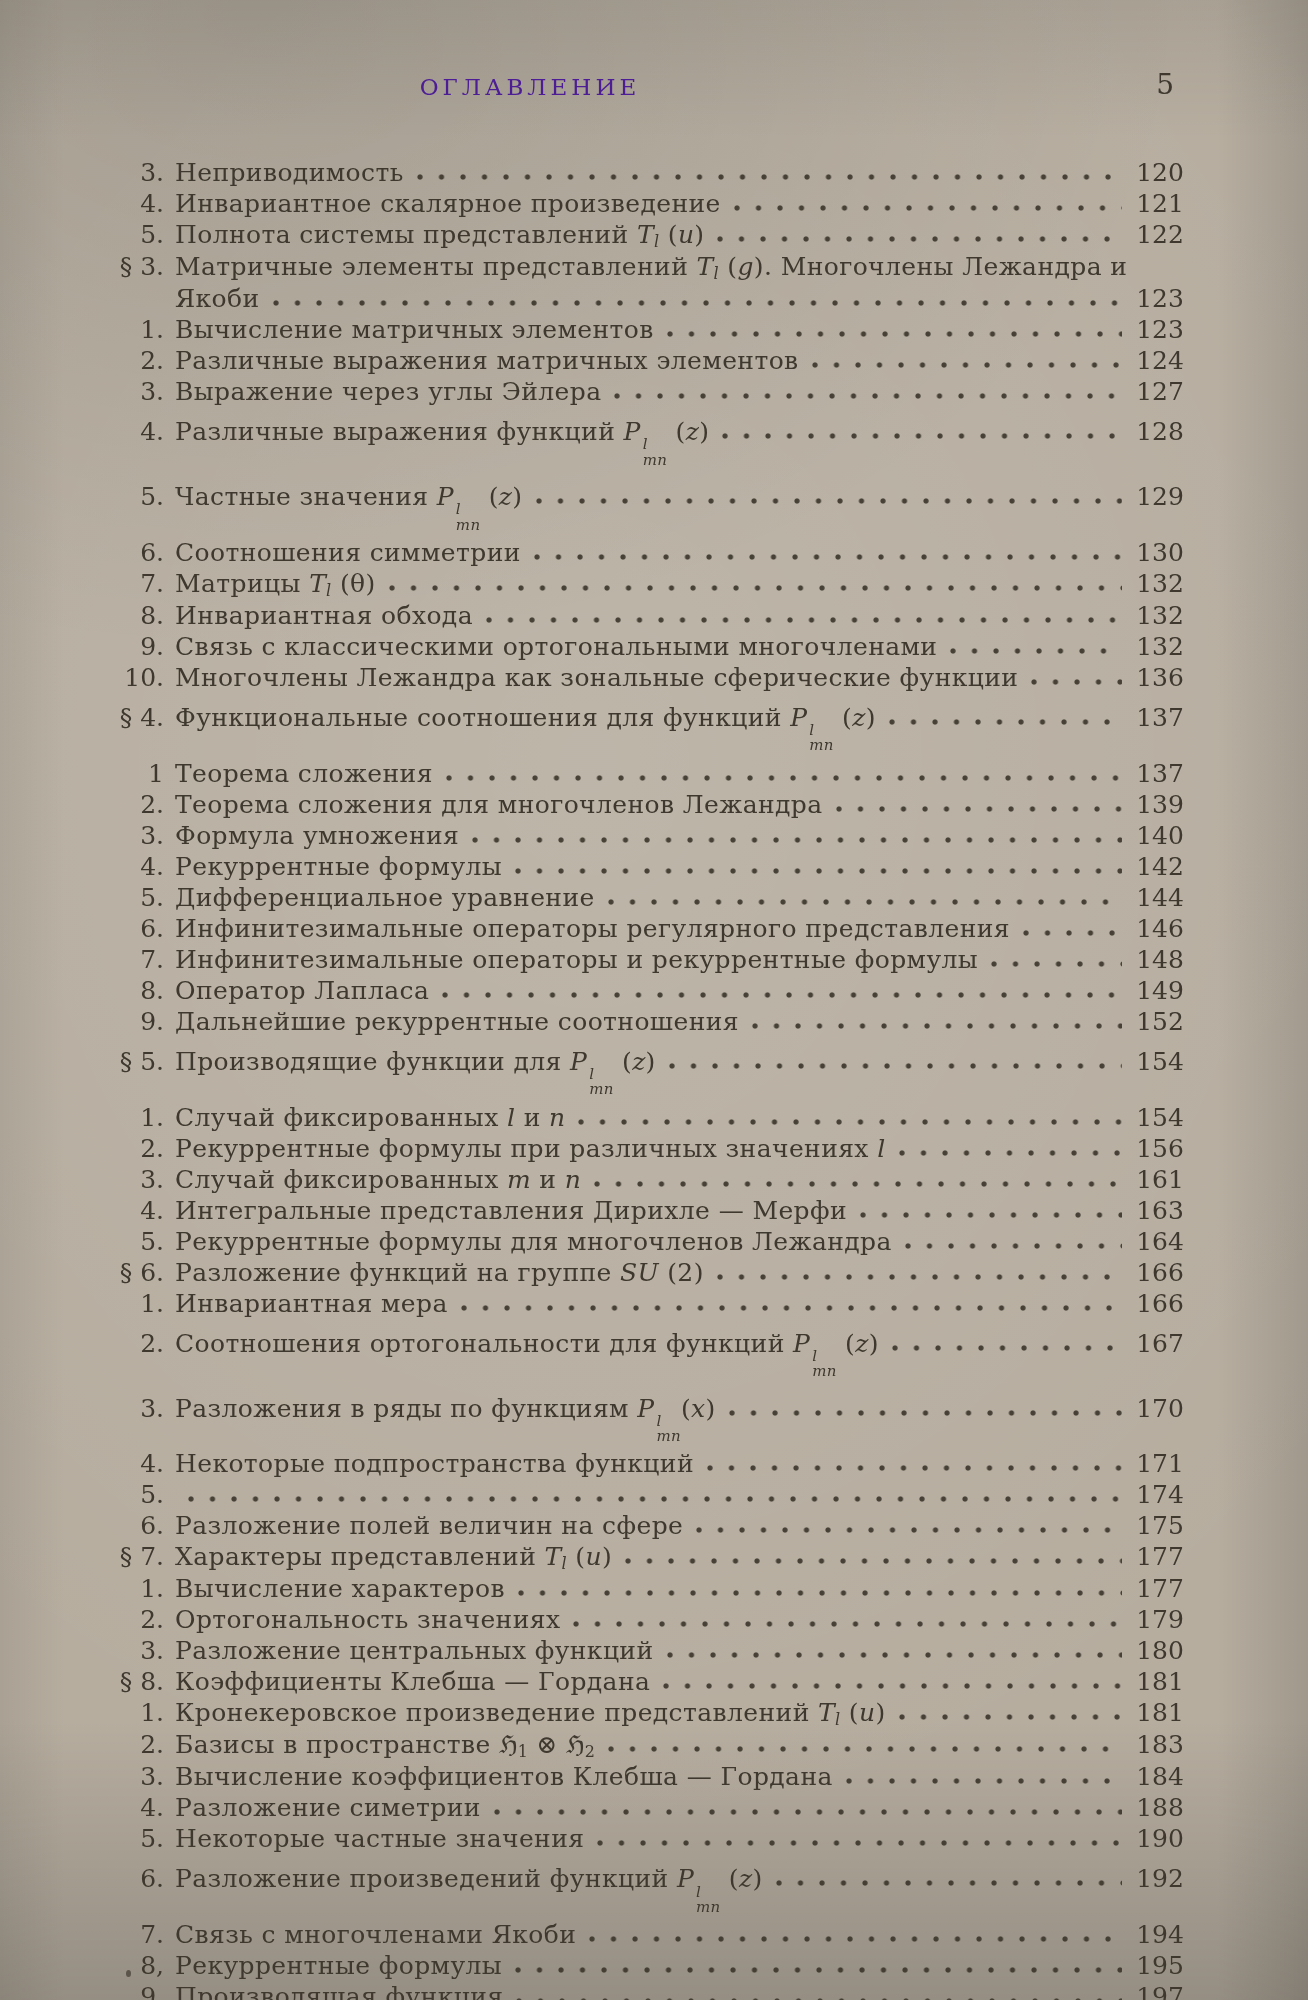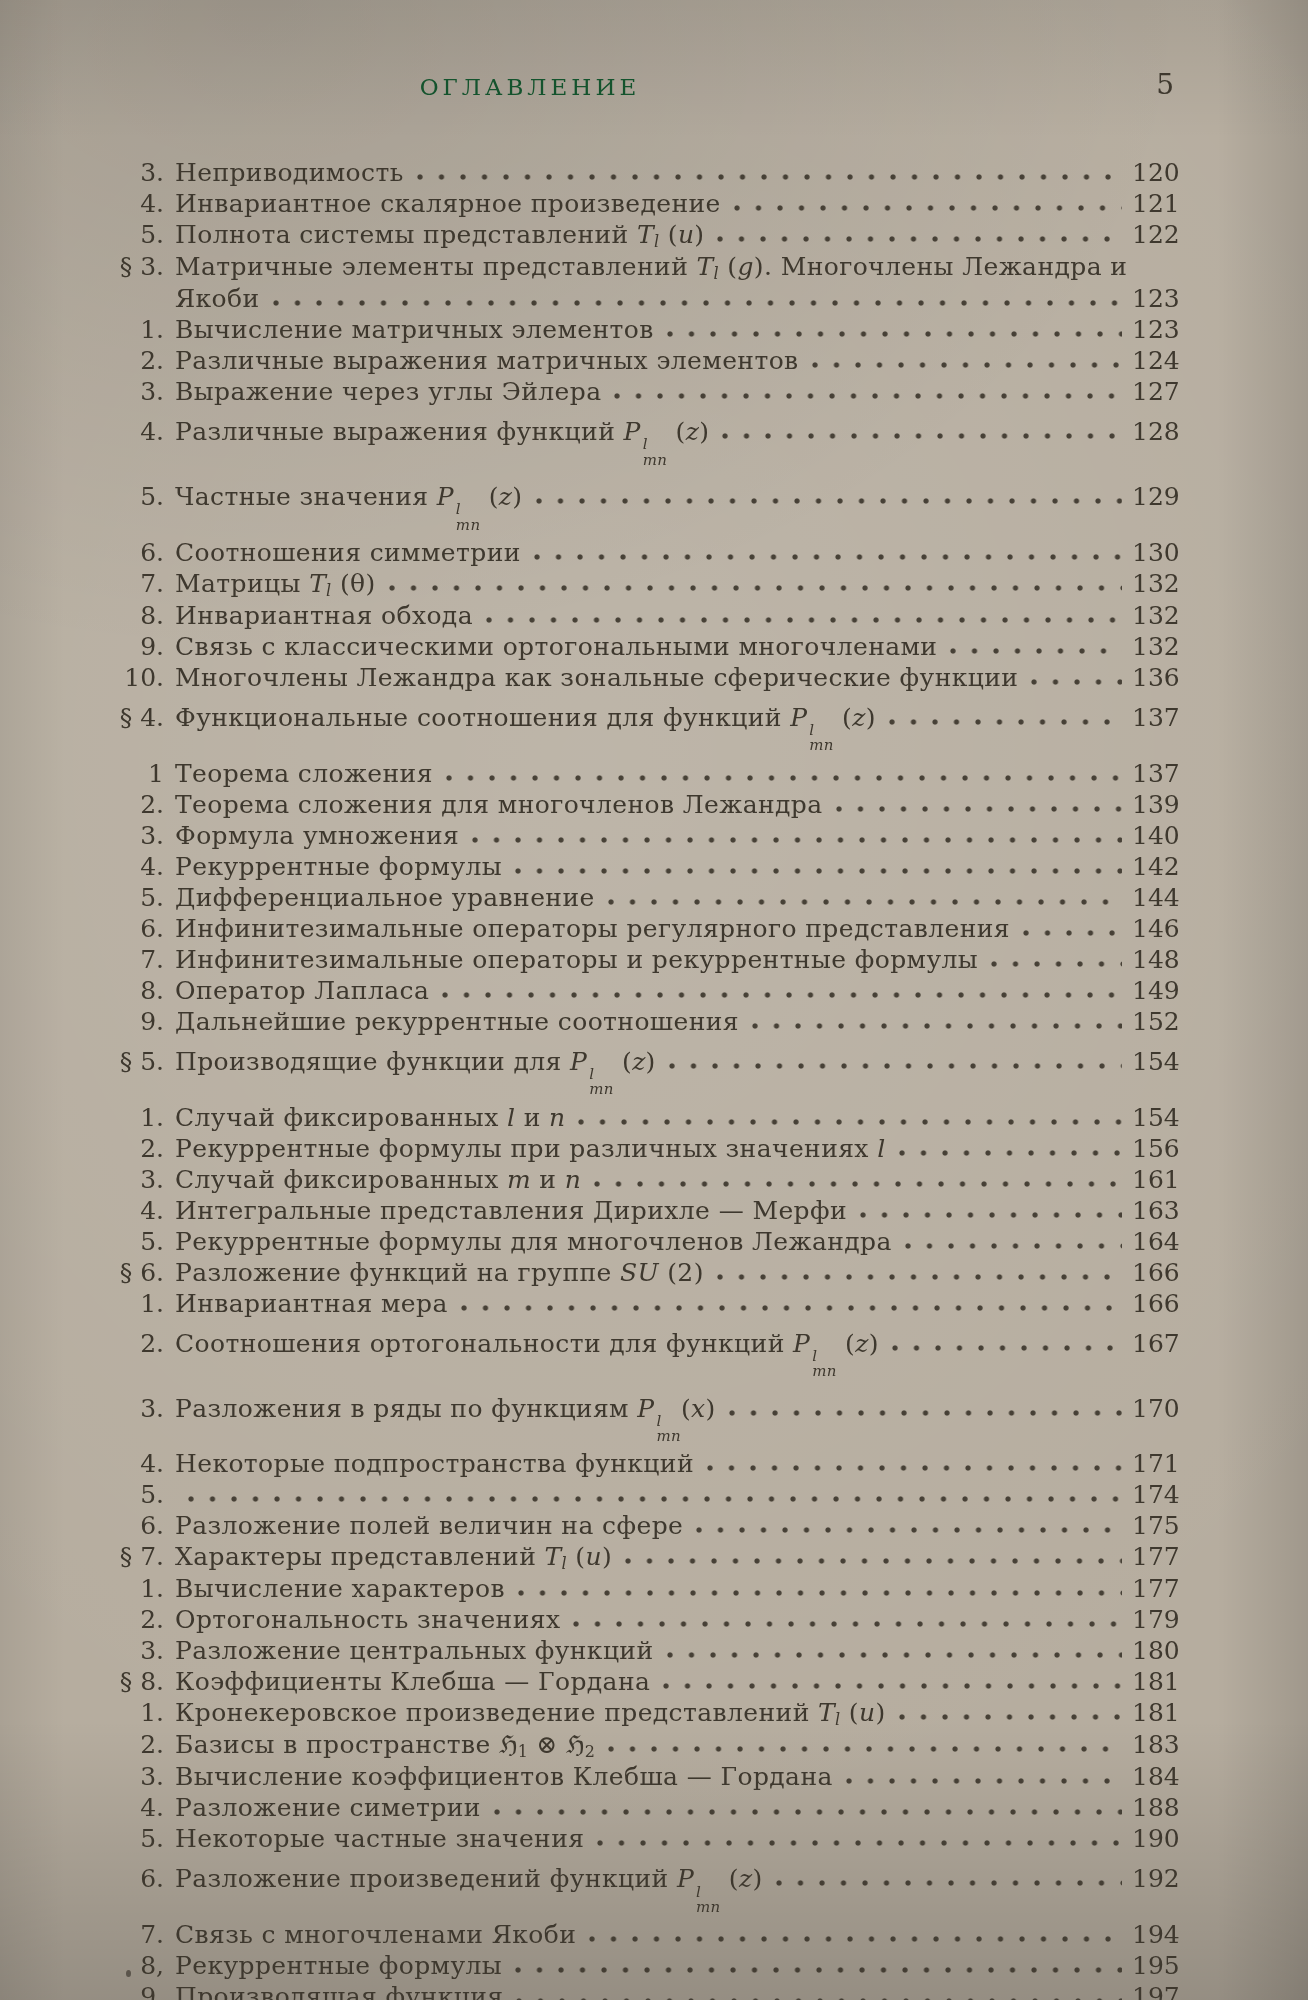--- a/index.html
+++ b/index.html
@@ -11,34 +11,34 @@
       radial-gradient(120% 90% at 45% 38%, rgba(255,255,255,0.10), rgba(0,0,0,0) 62%),
       linear-gradient(180deg, rgba(0,0,0,0.08), rgba(0,0,0,0) 7%, rgba(0,0,0,0) 86%, rgba(0,0,0,0.18)),
       linear-gradient(90deg, rgba(0,0,0,0.07), rgba(0,0,0,0) 5%, rgba(0,0,0,0) 93%, rgba(0,0,0,0.12)),
       #b6ad9f;
     color:#3e382e;
   }
   .page{position:relative;padding:74px 120px 0 100px;}
   .hdr{position:relative;height:34px;}
   .hdr-title{
     position:absolute;left:430px;transform:translateX(-50%);
-    font-size:23px;letter-spacing:4px;color:#14532d;white-space:nowrap;
+    font-size:23px;letter-spacing:4px;color:#4c1d95;white-space:nowrap;
   }
   .folio{position:absolute;right:14px;top:-6px;font-size:28px;color:#3e382e;}
   .toc{margin-top:50px;}
   .row{display:flex;align-items:baseline;min-height:31px;font-size:25px;line-height:1.16;}
   .row.tall{padding-top:9px;padding-bottom:5px;}
   .num{flex:0 0 64px;text-align:right;padding-right:11px;white-space:pre;}
   .txt{flex:0 1 auto;white-space:nowrap;letter-spacing:0.4px;}
   .lead{
     flex:1 1 auto;min-width:14px;height:7px;margin:0 10px 0 12px;align-self:baseline;
     background-image:radial-gradient(circle at 4px 3px, rgba(58,52,42,0.9) 2.1px, rgba(0,0,0,0) 3.1px);
     background-size:21.5px 7px;background-repeat:repeat-x;background-position:left bottom;
   }
-  .pg{flex:0 0 56px;text-align:left;white-space:nowrap;}
+  .pg{flex:0 0 56px;text-align:center;white-space:nowrap;}
   sup,sub{font-size:64%;letter-spacing:0;}
   sub{vertical-align:-0.28em;}
   .stk{
     display:inline-flex;flex-direction:column;align-items:flex-start;
     vertical-align:-0.62em;font-size:60%;line-height:1.02;margin-left:2px;letter-spacing:0;
   }
   .stk > span{display:block;}
   i{letter-spacing:0.3px;}
   .speck{position:absolute;left:126px;bottom:36px;width:5px;height:7px;border-radius:50%;
     background:rgba(40,35,28,0.55);}

